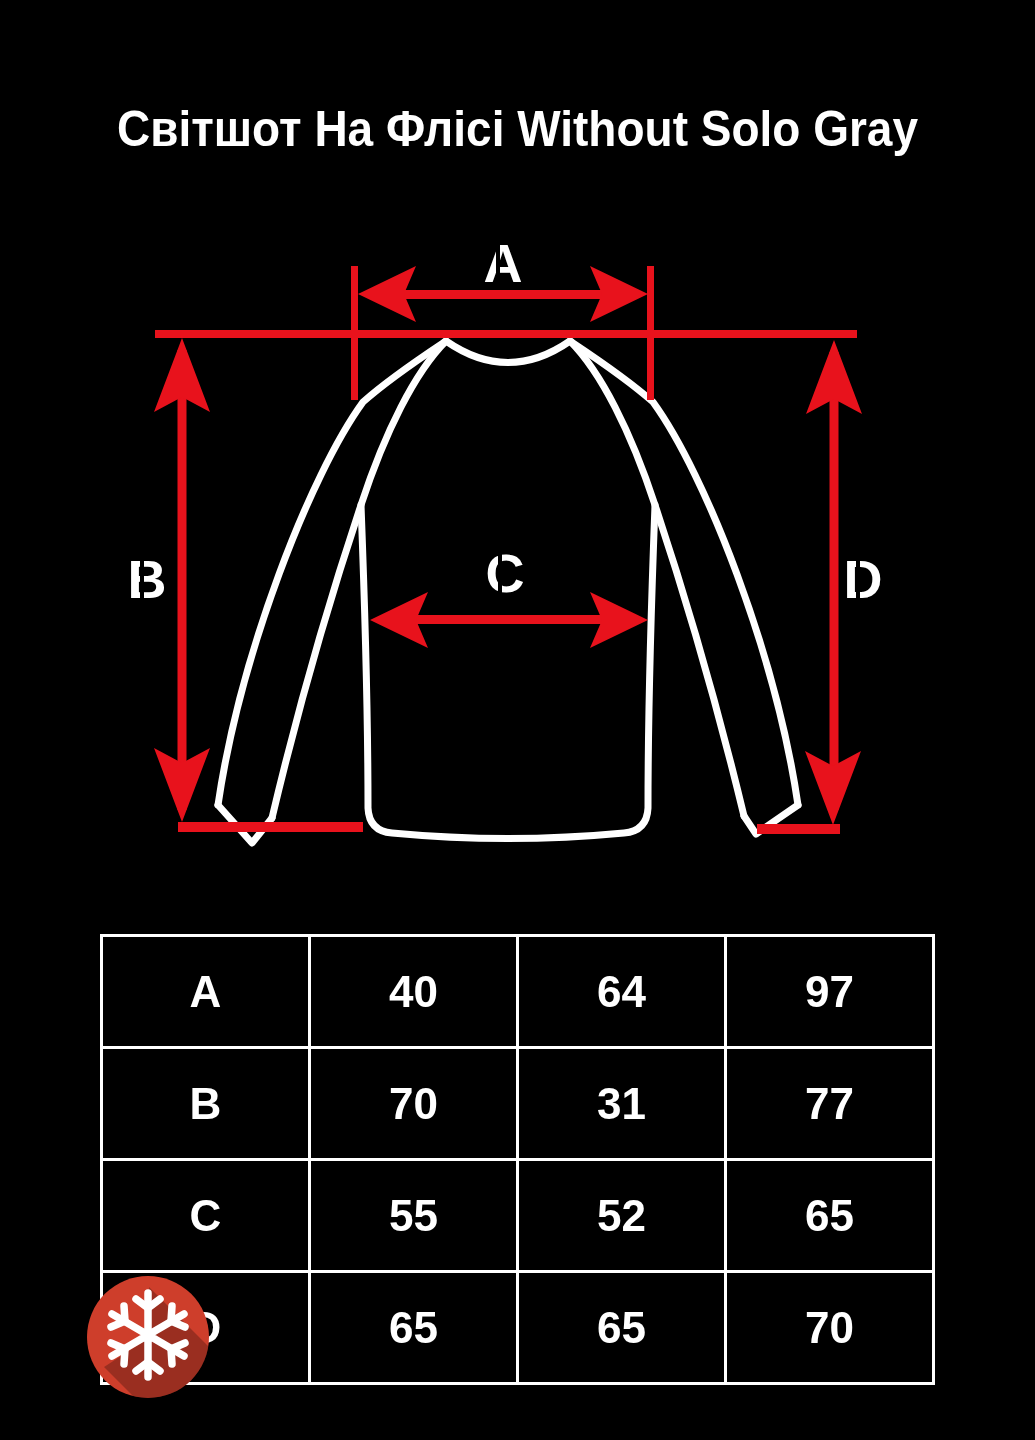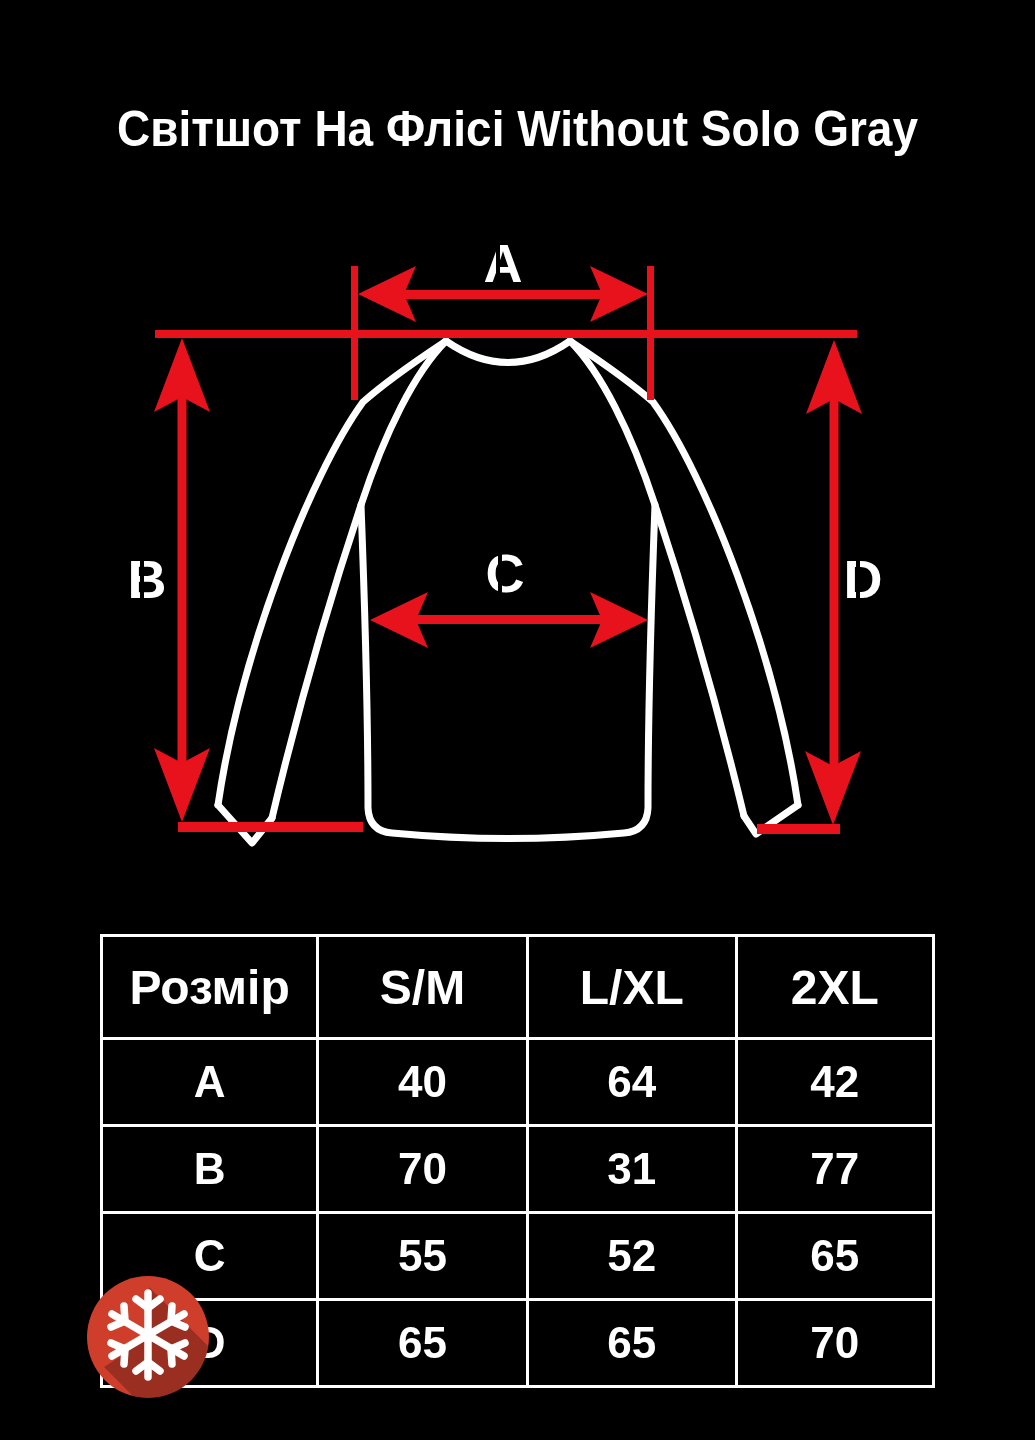--- a/index.html
+++ b/index.html
@@ -134,31 +134,25 @@
       <rect x="140" y="552" width="4" height="50" fill="#000000"></rect>
       <text class="measure-letter" x="505" y="592" text-anchor="middle">C</text>
       <rect x="498" y="546" width="4" height="50" fill="#000000"></rect>
       <text class="measure-letter" x="863" y="598" text-anchor="middle">D</text>
       <rect x="856" y="552" width="4" height="50" fill="#000000"></rect>
     </g>
   </svg>
 
   <table class="size-table">
     <tbody>
-      <tr class="hdr">
-        <td class="col-size">Розмір</td>
-        <td class="col-sm">S/M</td>
-        <td class="col-lxl">L/XL</td>
-        <td class="col-2xl">2XL</td>
-      </tr>
       <tr class="datarow">
         <td>A</td>
         <td>40</td>
         <td>64</td>
-        <td>42</td>
+        <td>97</td>
       </tr>
       <tr class="datarow">
         <td>B</td>
         <td>70</td>
         <td>31</td>
         <td>77</td>
       </tr>
       <tr class="datarow">
         <td>C</td>
         <td>55</td>

